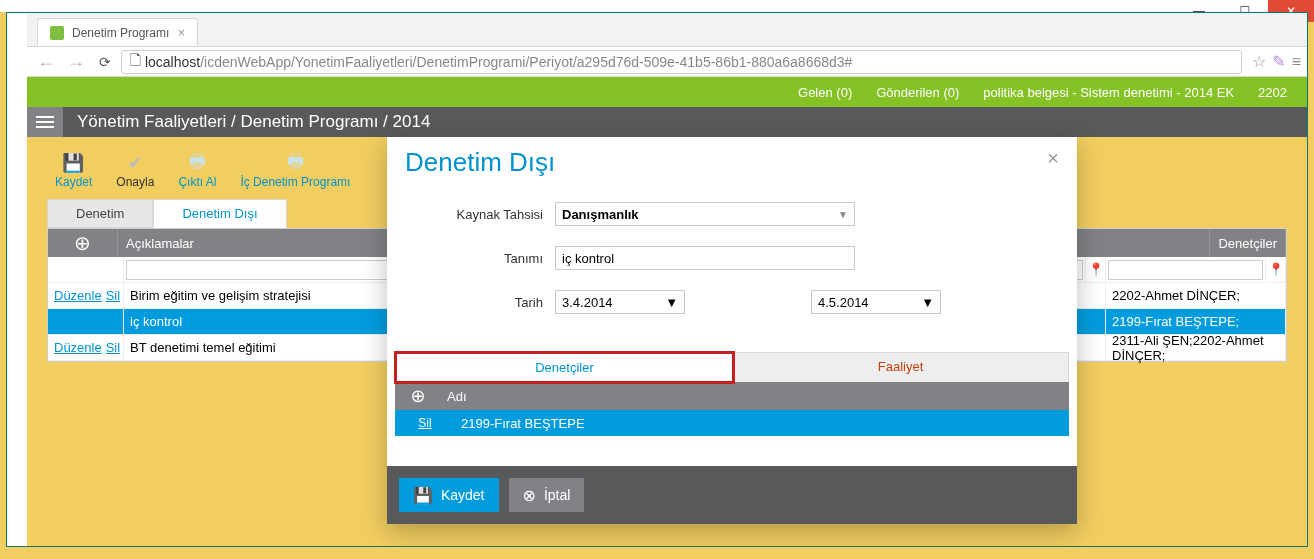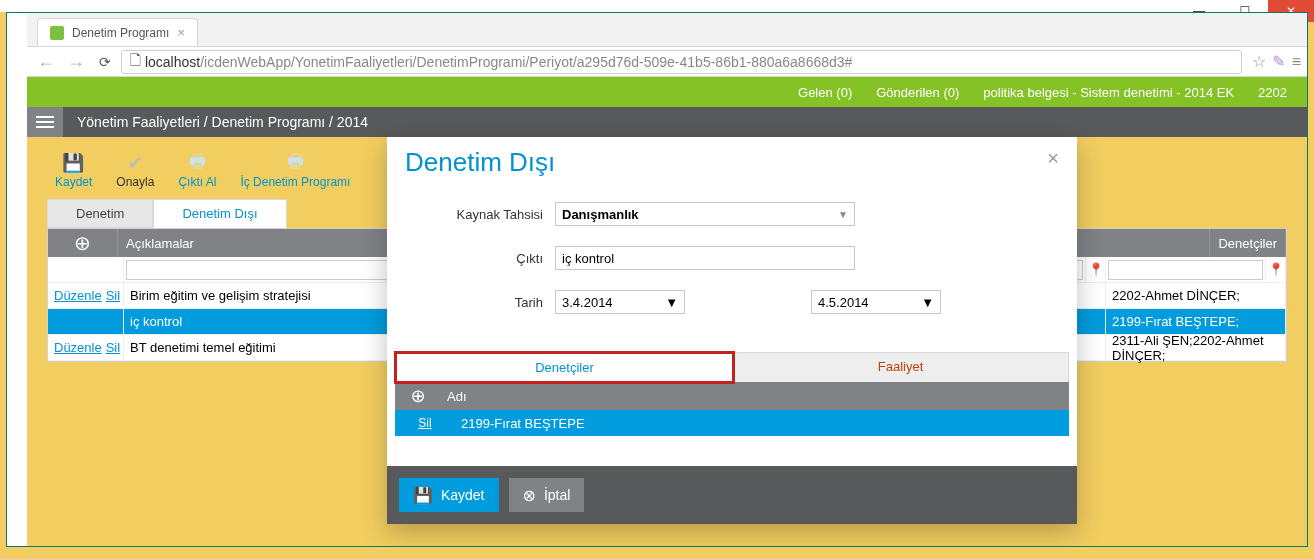--- a/index.html
+++ b/index.html
@@ -30,21 +30,21 @@
   
   .page { position: relative; background: #f2ce60; height: calc(100% - 64px); overflow: hidden; }
 
   
   .greenbar { height: 30px; background: #85c226; color: #fff; display: flex; justify-content: flex-end; align-items: center; padding: 0 20px; font-size: 13px; gap: 24px; }
 
   
   .greybar { height: 30px; background: #58595b; color: #fff; display: flex; align-items: center; padding: 0; }
   .burger { width: 36px; height: 30px; background: #808285; display: flex; flex-direction: column; justify-content: center; align-items: center; gap: 3px; }
   .burger span { display: block; width: 18px; height: 2px; background: #fff; }
-  .bcrumb { padding-left: 14px; font-size: 14px; }
+  .bcrumb { padding-left: 14px; font-size: 17px; }
 
   
   .card { margin: 10px; background: transparent; }
   .toolbar { display: flex; gap: 24px; padding: 6px 10px 6px 18px; align-items: flex-end; }
   .tbtn { display: flex; flex-direction: column; align-items: center; gap: 2px; font-size: 12px; color: #0093d0; }
   .tbtn.dark { color: #333; }
   .tbtn .ico { width: 24px; height: 20px; display:flex;align-items:center;justify-content:center;font-size:18px;color:#c8e2f0; }
   .tbtn.dark .ico { color: #bdbdbd; }
 
   .tabsrow { display: flex; margin-top: 4px; padding-left: 10px; }
@@ -229,21 +229,21 @@
       </div>
       <div class="mform">
         <div class="frow">
           <div class="flabel">Kaynak Tahsisi</div>
           <div class="finput fsel">
               <span>Danışmanlık</span>
               <span class="arrow">▼</span>
             </div>
         </div>
         <div class="frow">
-          <div class="flabel">Çıktı</div>
+          <div class="flabel">Tanımı</div>
           <input class="finput txt" value="iç kontrol" style="">
         </div>
         <div class="frow">
           <div class="flabel">Tarih</div>
           <div class="daterow">
             <div class="finput fdate">
                 <span>3.4.2014</span>
                 <span class="arrow">▼</span>
               </div>
             <div class="finput fdate">

